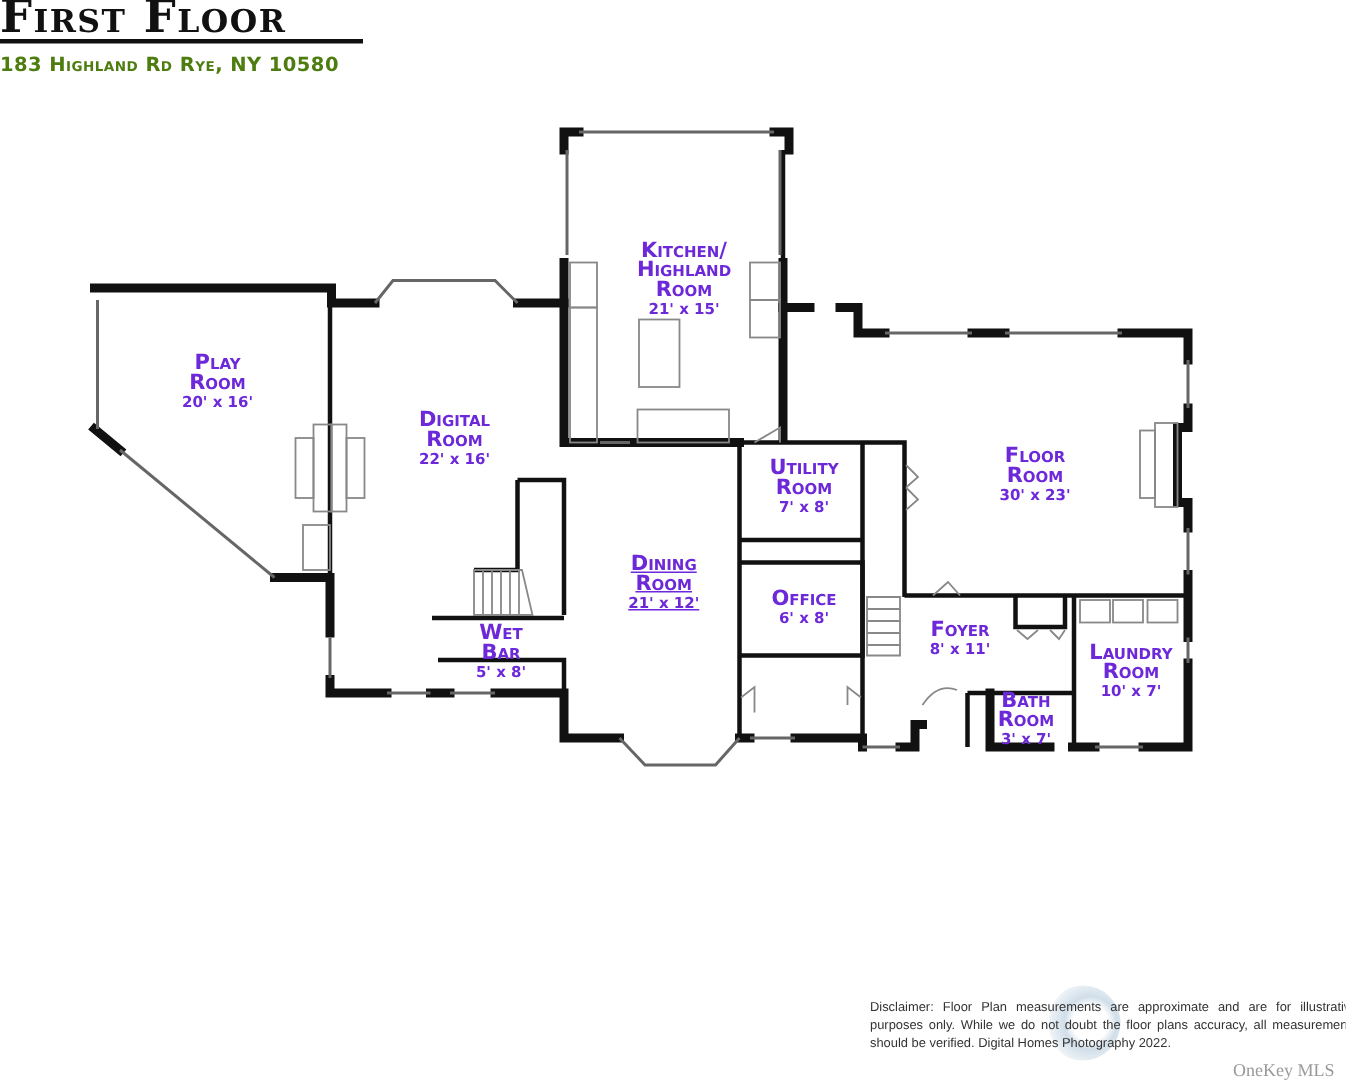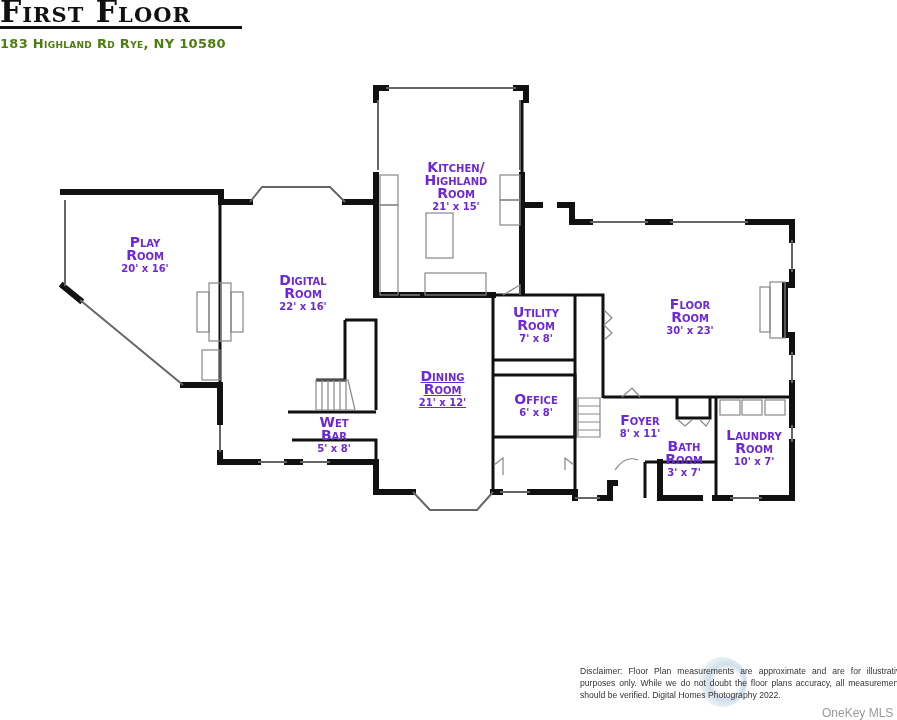--- a/index.html
+++ b/index.html
@@ -4,21 +4,21 @@
 <style>
   html, body { margin: 0; padding: 0; background: #ffffff; }
   body { width: 897px; height: 720px; position: relative; overflow: hidden; font-family: "DejaVu Sans", sans-serif; }
   .title { position: absolute; left: 0; top: -6px; font-family: "DejaVu Serif", serif; font-weight: bold; font-size: 30px; letter-spacing: 1px; color: #111; font-variant: small-caps; }
   .title-rule { position: absolute; left: 0; top: 26px; width: 242px; height: 3px; background: #111; }
   .address { position: absolute; left: 0; top: 36px; font-size: 13px; font-weight: bold; color: #4d7c0f; font-variant: small-caps; letter-spacing: 0.3px; }
   svg.plan { position: absolute; left: 0; top: 0; }
   .lbl { position: absolute; text-align: center; color: #6d28d9; font-weight: bold; font-variant: small-caps; line-height: 13px; font-size: 14px; }
   .lbl .dim { font-size: 10px; font-weight: bold; font-variant: normal; display: block; }
   .disclaimer { position: absolute; left: 555px; top: 665px; width: 325px; font-family: "Liberation Sans", sans-serif; font-size: 8.6px; line-height: 12px; color: #333; text-align: justify; margin-left: 25px; }
-  .watermark { position: absolute; left: 822px; top: 706px; font-family: Liberation Sans, sans-serif; font-size: 12px; color: #999; }
+  .watermark { position: absolute; left: 822px; top: 706px; font-family: Liberation Serif, serif; font-size: 12px; color: #999; }
   .seal { position: absolute; left: 697px; top: 657px; width: 50px; height: 50px; border-radius: 50%; background: radial-gradient(circle at 60% 50%, rgba(255,255,255,0.7) 30%, rgba(170,195,215,0.55) 45%, rgba(170,195,215,0.2) 70%, rgba(255,255,255,0) 72%); }
 </style>
 </head>
 <body>
 
 <div class="title">First Floor</div>
 <div class="title-rule"></div>
 <div class="address">183 Highland Rd Rye, NY 10580</div>
 
 <svg class="plan" width="897" height="720" viewBox="0 0 897 720">
@@ -184,21 +184,21 @@
   <span>Foyer</span>
   <span class="dim">8' x 11'</span>
 </div>
 
 <div class="lbl" style="left:705px; top:429px; width:98px;">
   <span>Laundry</span><br>
   <span>Room</span>
   <span class="dim">10' x 7'</span>
 </div>
 
-<div class="lbl" style="left:648px; top:440px; width:72px;">
+<div class="lbl" style="left:648px; top:461px; width:72px;">
   <span>Bath</span><br>
   <span>Room</span>
   <span class="dim">3' x 7'</span>
 </div>
 
 <div class="seal"></div>
 <div class="disclaimer">Disclaimer: Floor Plan measurements are approximate and are for illustrative purposes only. While we do not doubt the floor plans accuracy, all measurements should be verified. Digital Homes Photography 2022.</div>
 <div class="watermark">OneKey MLS</div>
 
 </body></html>

